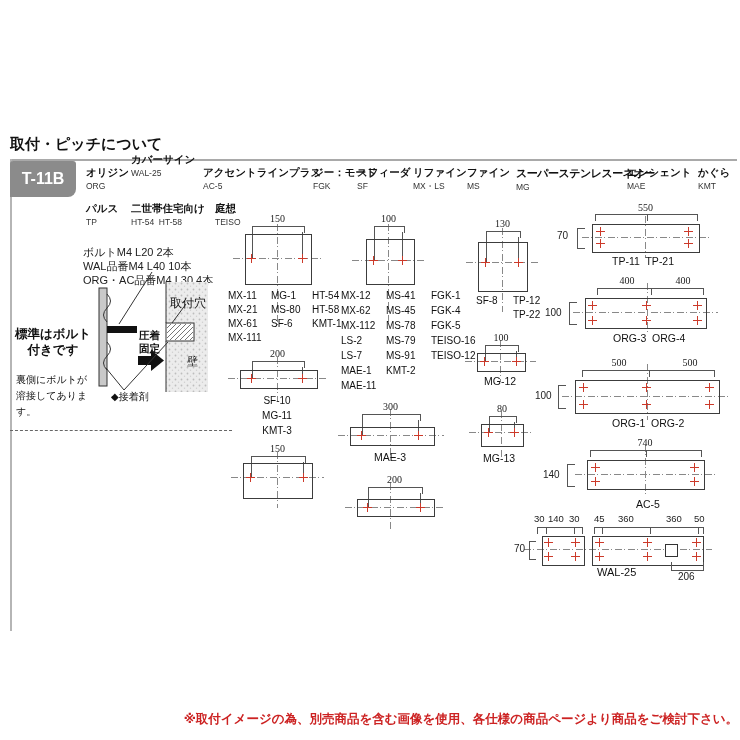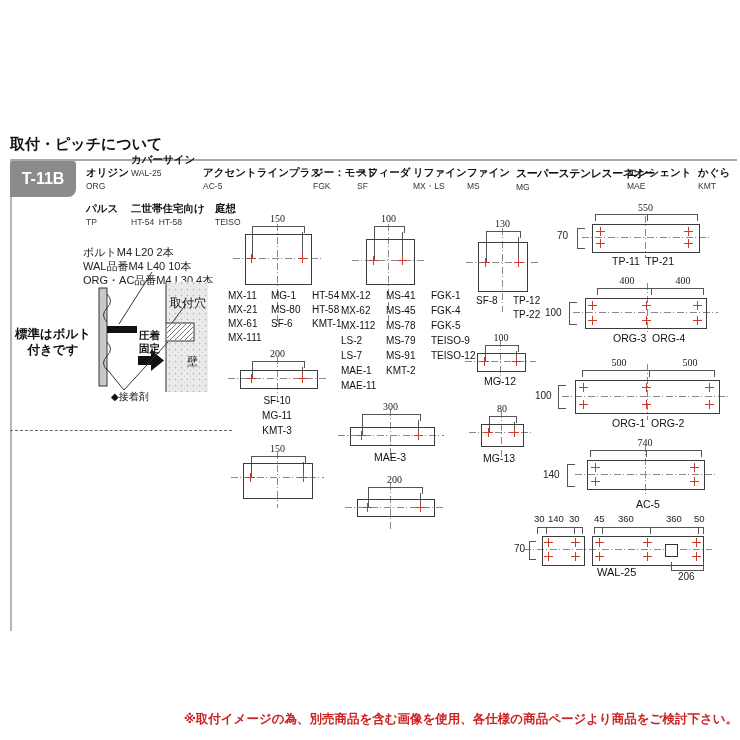--- a/index.html
+++ b/index.html
@@ -140,20 +140,21 @@
     <rect x="166" y="12" width="42" height="110" fill="url(#stip)"></rect>
     <line x1="166" y1="12" x2="166" y2="53" stroke="#333" stroke-width="1"></line>
     <line x1="166" y1="71" x2="166" y2="122" stroke="#333" stroke-width="1"></line>
     <rect x="166" y="53" width="28" height="18" fill="#fff" stroke="#333" stroke-width="1"></rect>
     <rect x="167" y="54" width="26" height="16" fill="url(#hatch)"></rect>
     <line x1="186" y1="34" x2="172" y2="53" stroke="#333" stroke-width="1"></line>
     <line x1="124" y1="120" x2="106" y2="98" stroke="#333" stroke-width="1"></line>
     <line x1="124" y1="120" x2="168" y2="72" stroke="#333" stroke-width="1"></line>
   </svg>
   <div class="itx" style="left:10px;top:326px;width:86px;text-align:center;font-size:12.5px;font-weight:bold;line-height:1.3">標準はボルト付きです</div>
+  <div class="itx" style="left:16px;top:372px;width:76px;font-size:10px;line-height:1.6">裏側にボルトが溶接してあります。</div>
   <div class="itx" style="left:139px;top:329px;width:23px;font-size:10.5px;font-weight:bold;line-height:1.2">圧着固定</div>
   <div class="itx" style="left:170px;top:295px;font-size:12px">取付穴</div>
   <div class="itx" style="left:187px;top:354px;font-size:11px">壁</div>
   <div class="itx" style="left:111px;top:390px;font-size:10px">◆接着剤</div>
   <div class="d dashsep"></div>
 
   <div class="clv" style="left:277px;top:224px;height:104px"></div>
   <div class="clh" style="left:233px;top:258px;width:90px"></div>
   <div class="num" style="left:252px;top:213px;width:51px">150</div>
   <div class="dimh" style="left:252px;top:226px;width:51px"></div>
@@ -216,21 +217,21 @@
       <span>MS-41</span>
       <span>FGK-1</span>
     <span>MX-62</span>
       <span>MS-45</span>
       <span>FGK-4</span>
     <span>MX-112</span>
       <span>MS-78</span>
       <span>FGK-5</span>
     <span>LS-2</span>
       <span>MS-79</span>
-      <span>TEISO-9</span>
+      <span>TEISO-16</span>
     <span>LS-7</span>
       <span>MS-91</span>
       <span>TEISO-12</span>
     <span>MAE-1</span>
       <span>KMT-2</span>
       <span></span>
     <span>MAE-11</span>
       <span></span>
       <span></span>
   </div>

